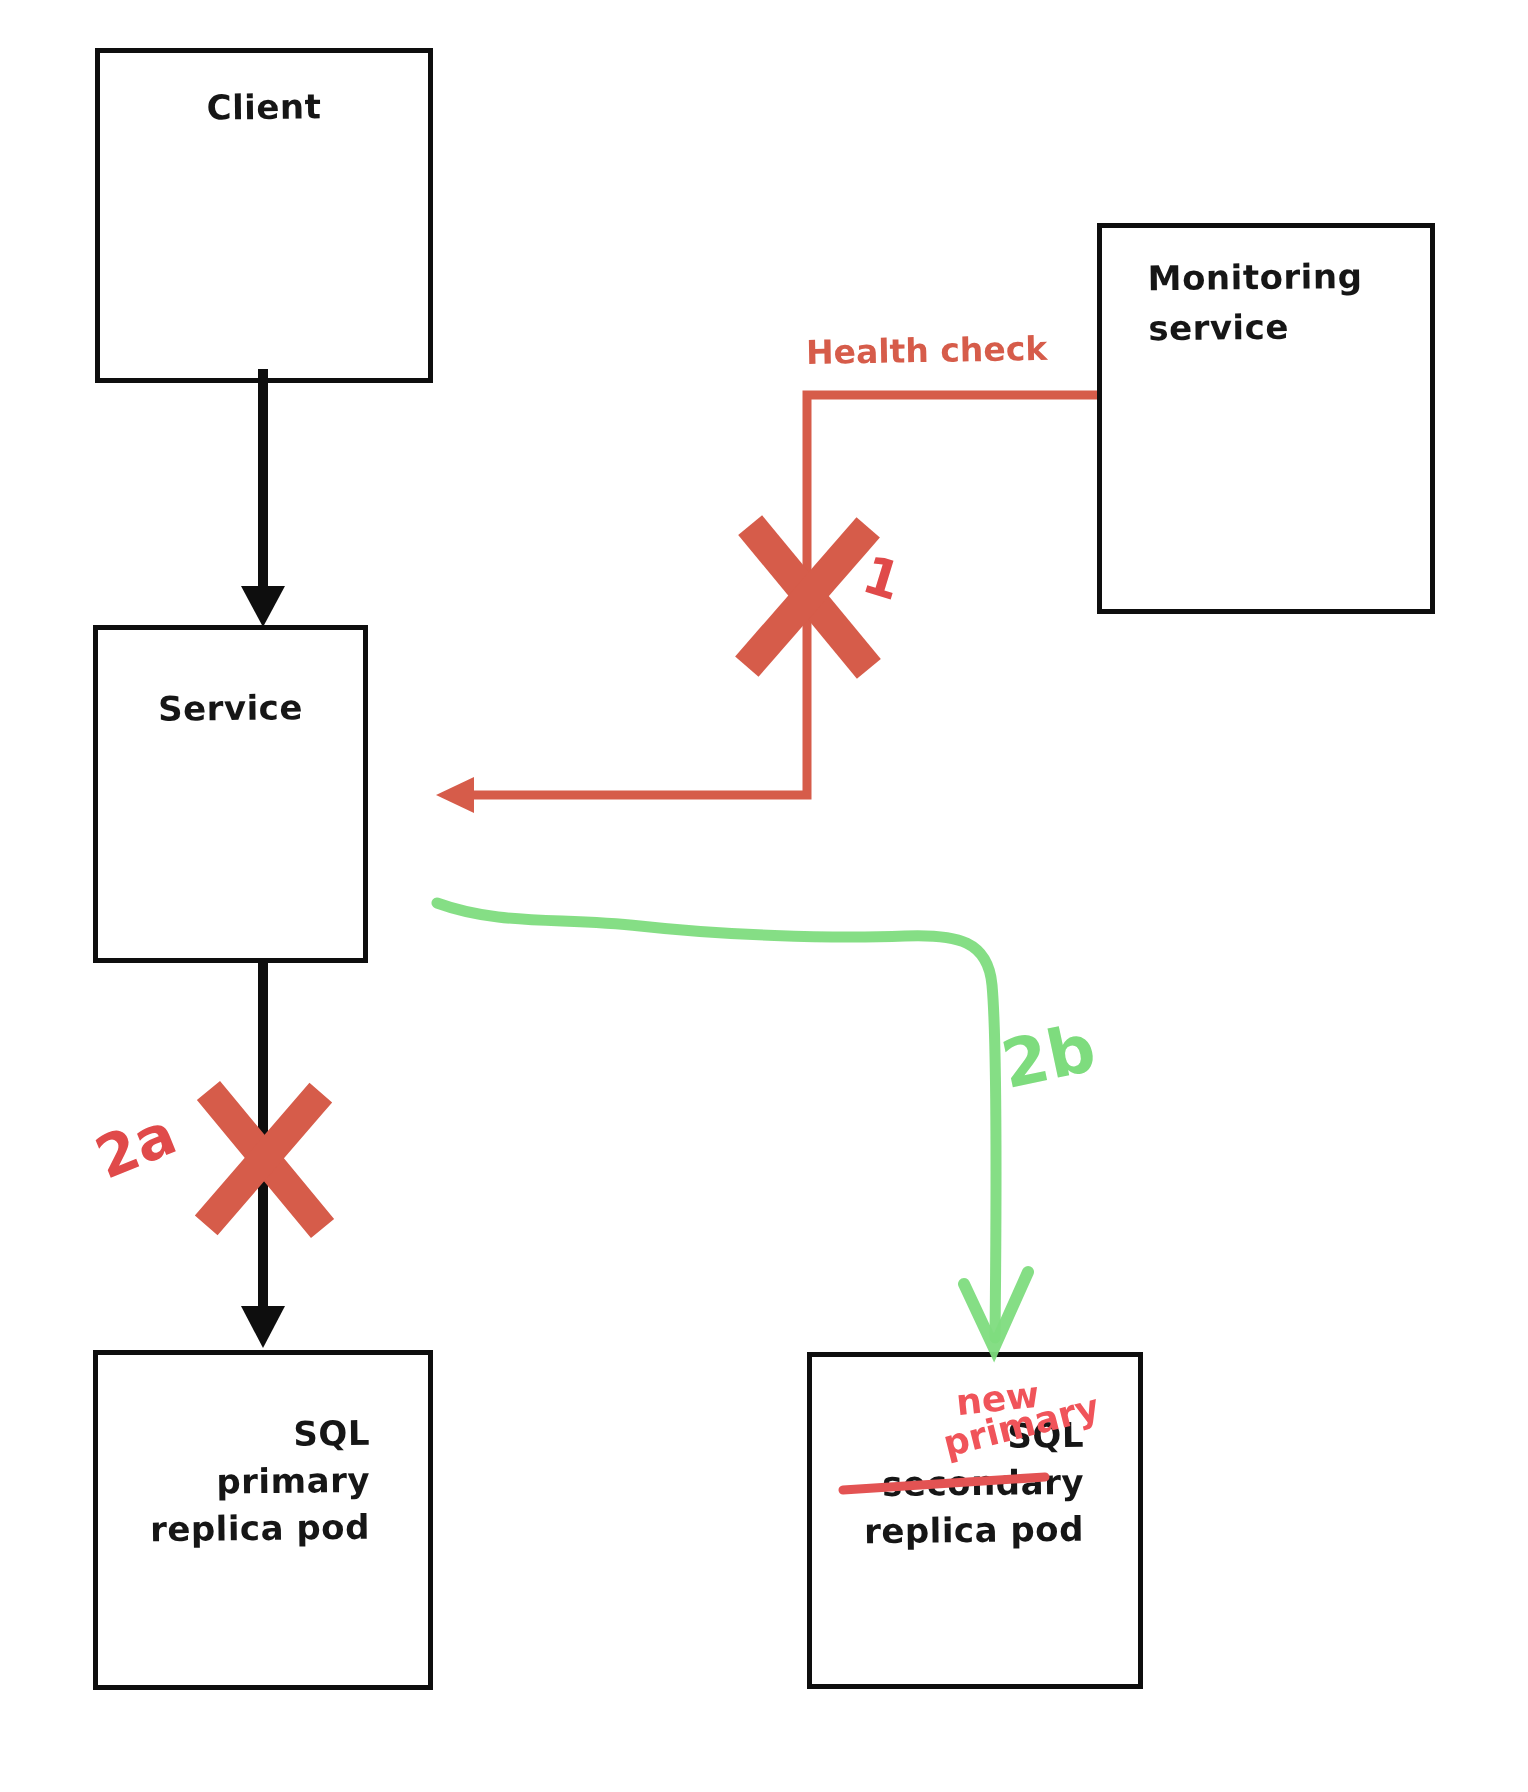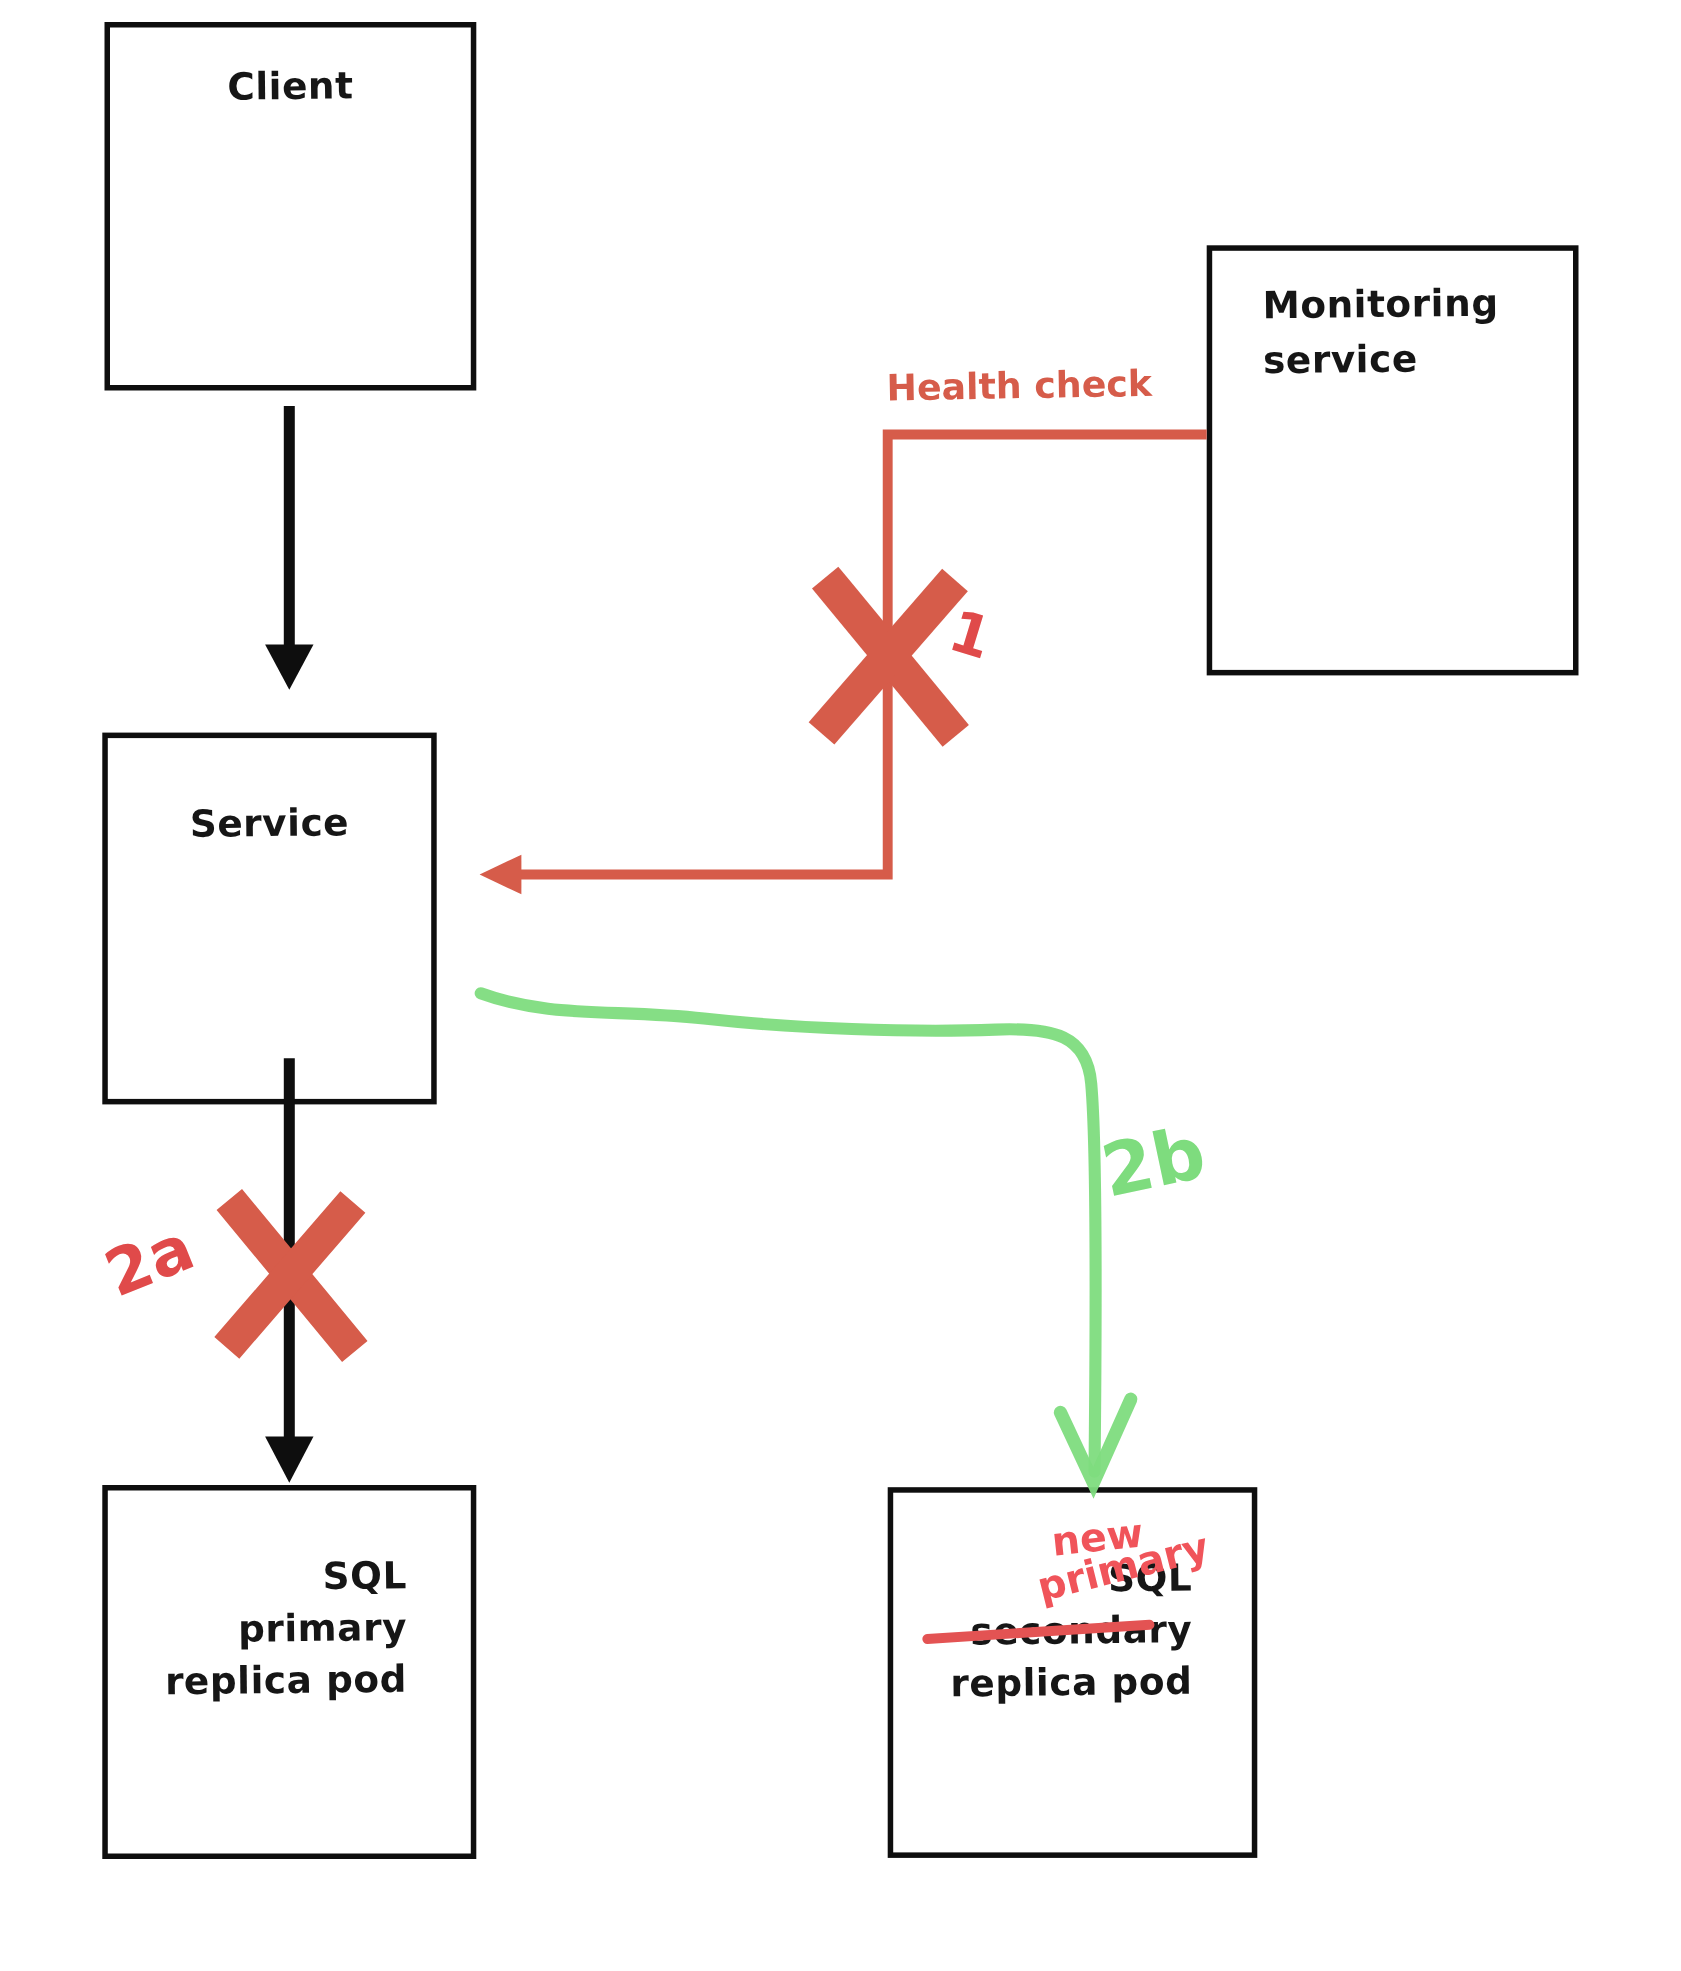--- a/index.html
+++ b/index.html
@@ -21,23 +21,23 @@
     border: 5px solid #0e0e0e;
     background: #ffffff;
   }
   .box-label, .box-line {
     color: #161616;
     font-size: 34px;
     font-weight: 600;
     letter-spacing: 0.5px;
     transform: rotate(-0.6deg);
   }
-  .client-box      { left: 95px;  top: 20px;   width: 338px; height: 335px; padding-left: 23px; }
+  .client-box      { left: 95px;  top: 48px;   width: 338px; height: 335px; padding-left: 23px; }
   .monitoring-box  { left: 1097px; top: 223px; width: 338px; height: 391px; }
-  .service-box     { left: 93px;  top: 625px;  width: 304px; height: 338px; margin-top: 41px; }
+  .service-box     { left: 93px;  top: 625px;  width: 275px; height: 338px; }
   .sql-primary-box { left: 93px;  top: 1350px; width: 340px; height: 340px; }
   .sql-secondary-box { left: 807px; top: 1352px; width: 336px; height: 337px; }
 
   .label-center {
     position: absolute;
     left: 0; right: 0;
     top: 34px;
     text-align: center;
   }
   .label-monitoring {

